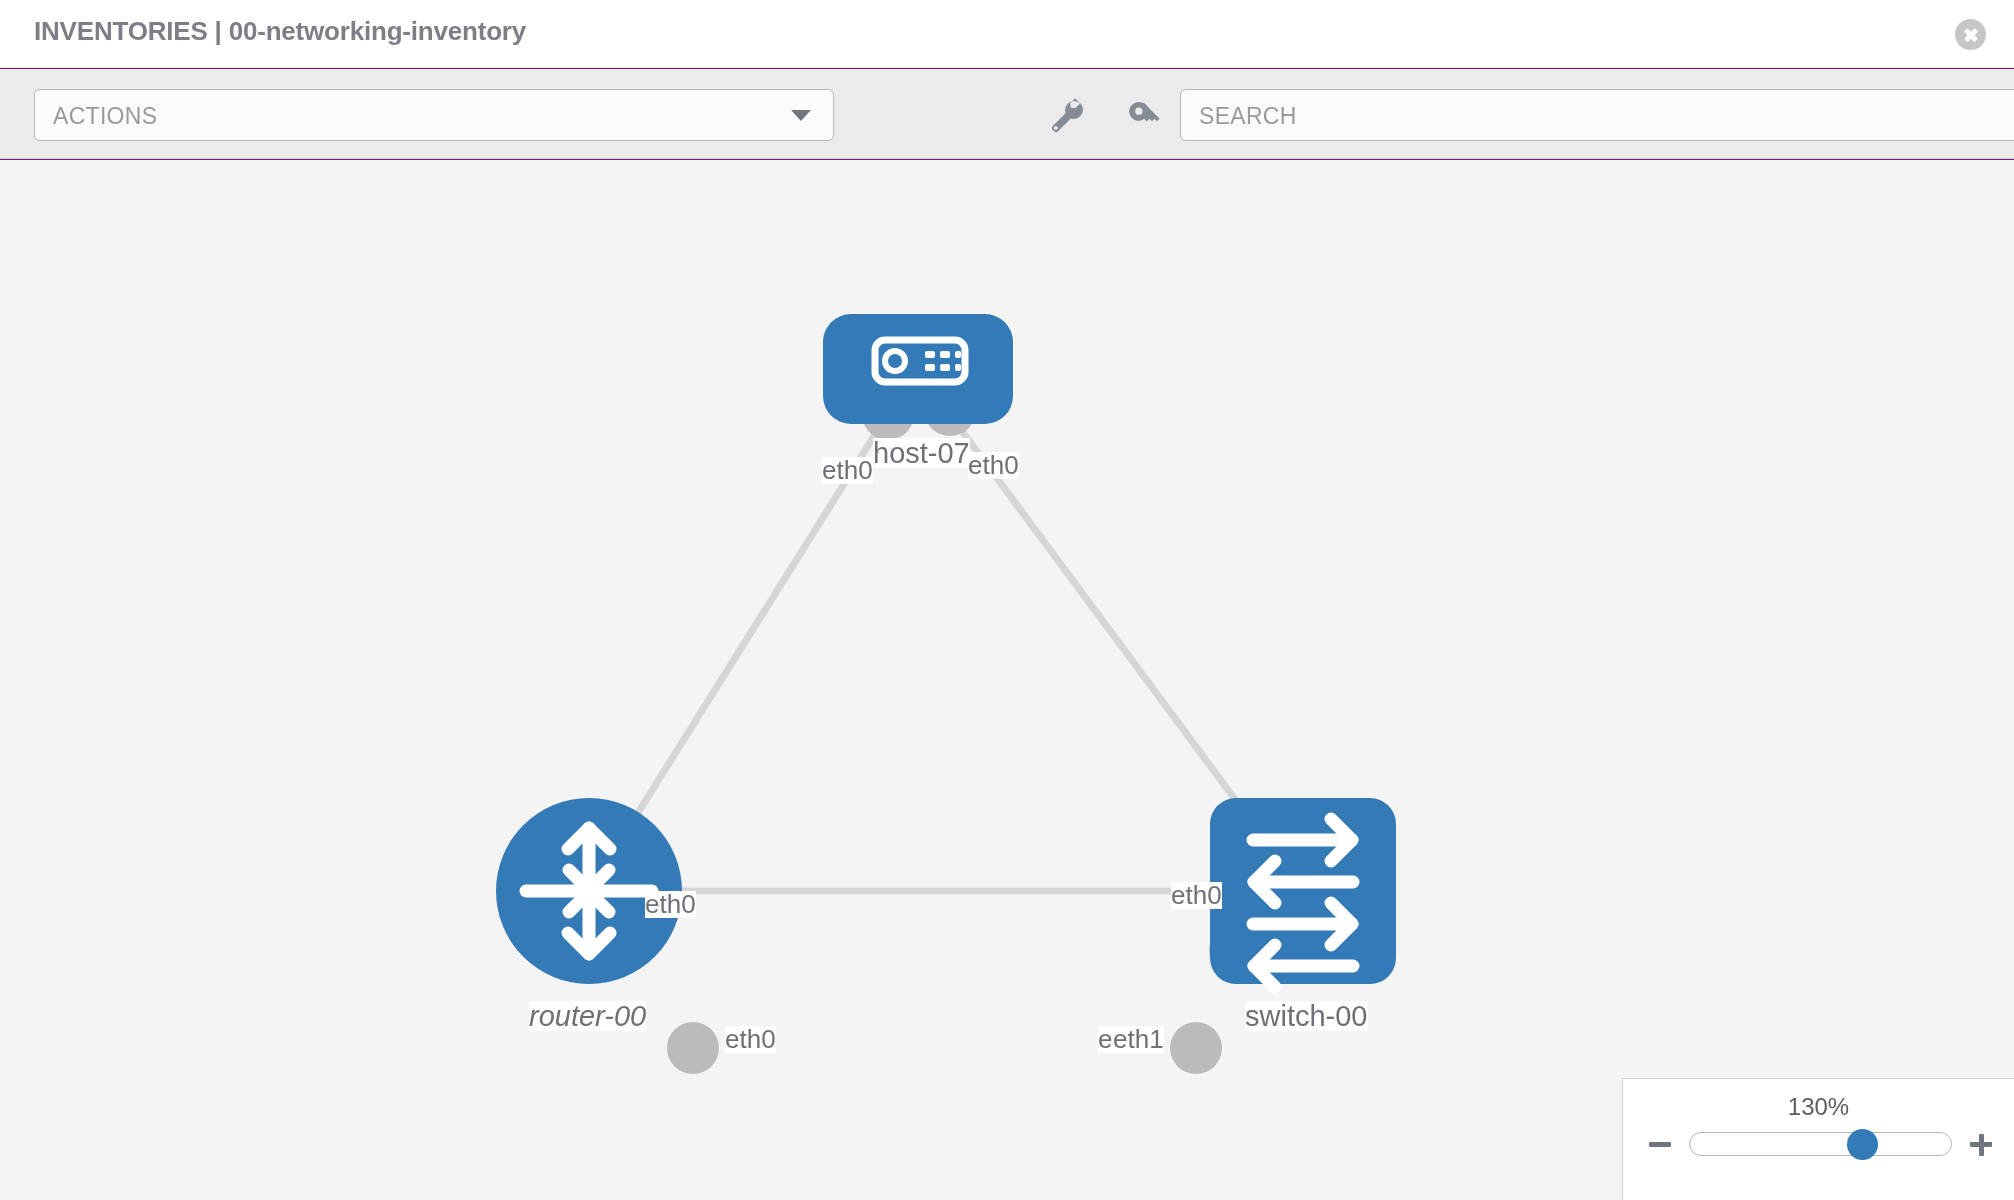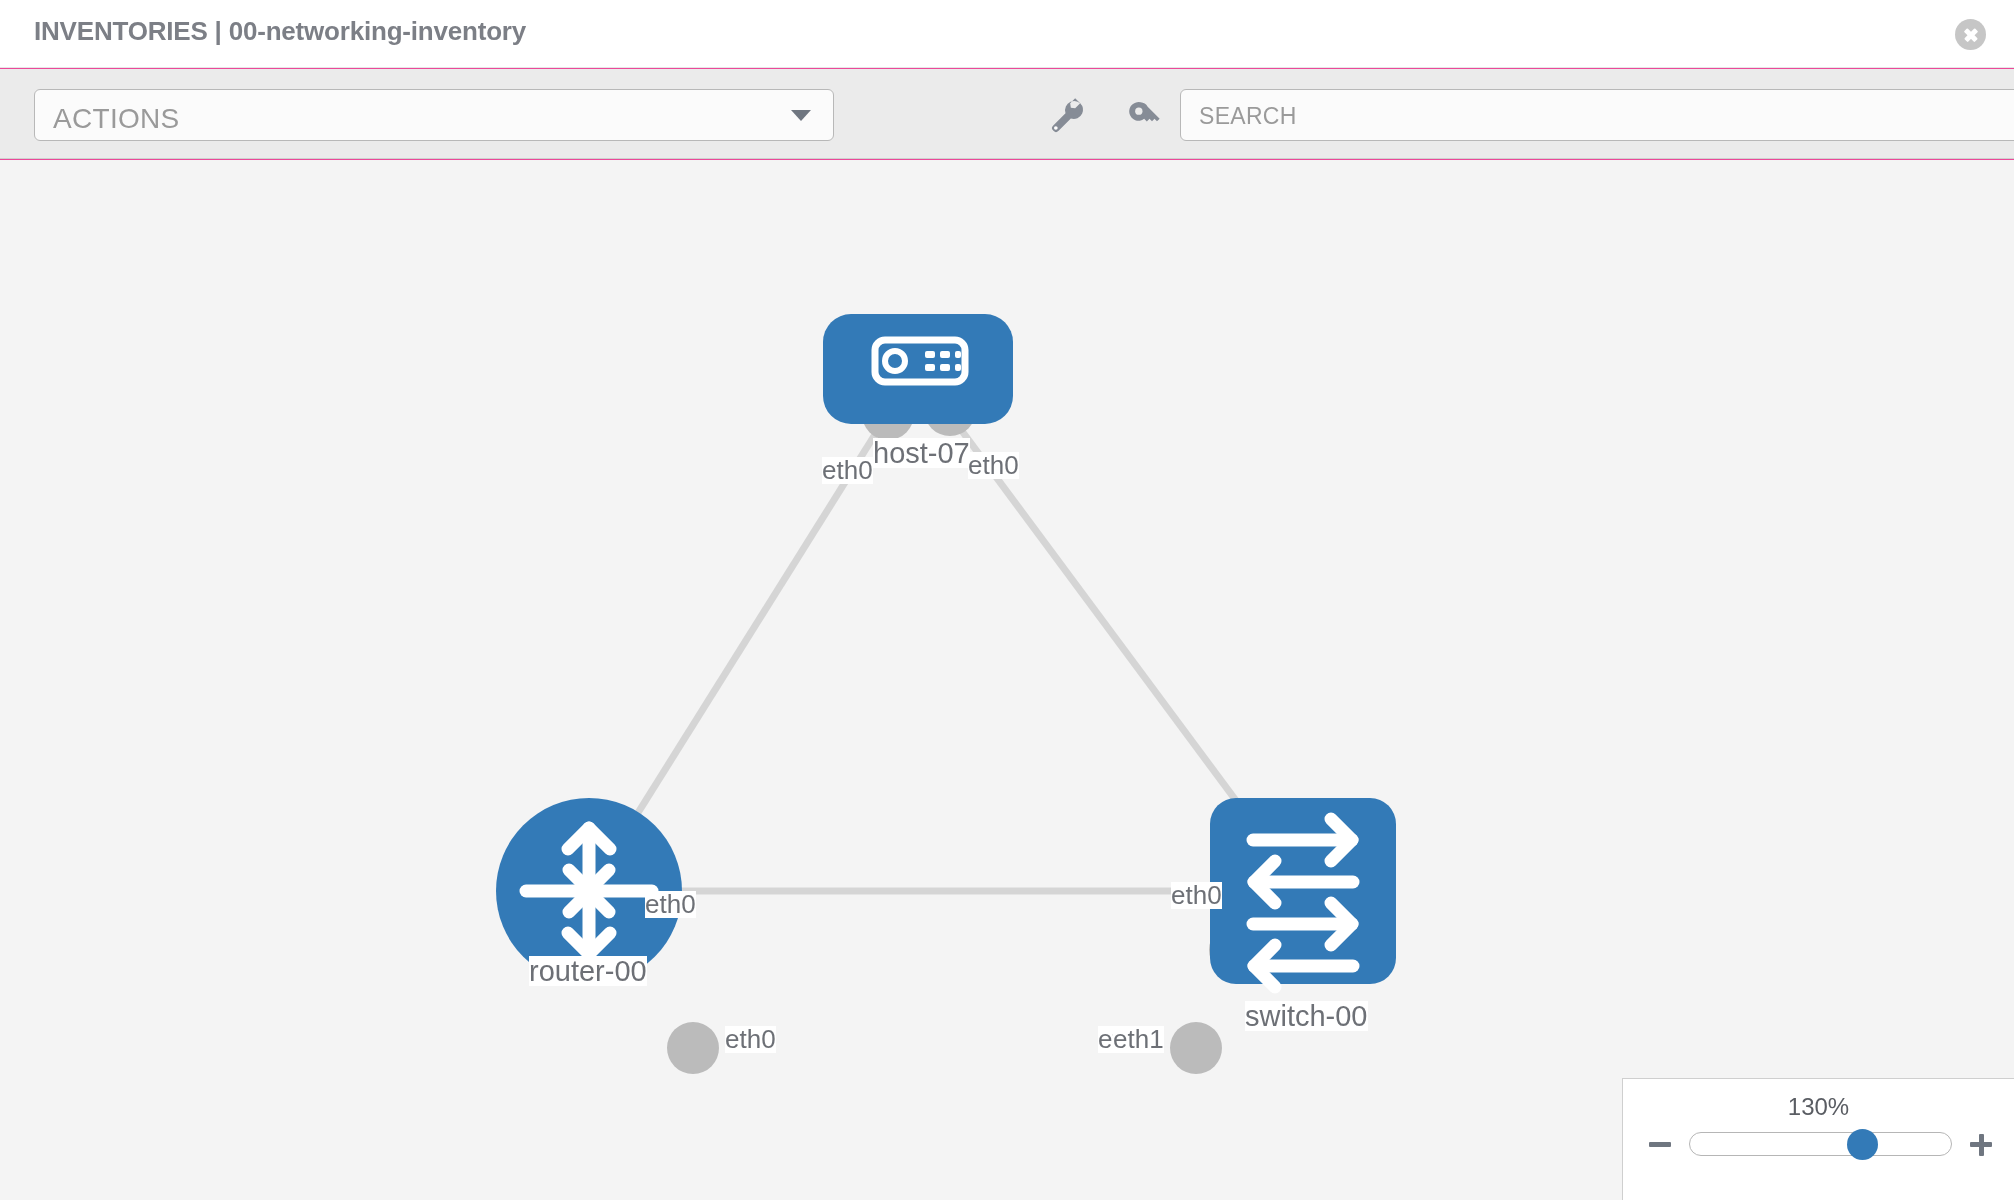--- a/index.html
+++ b/index.html
@@ -8,21 +8,21 @@
     width: 2014px; height: 1200px;
     overflow: hidden;
     background: #ffffff;
     font-family: "Liberation Sans", sans-serif;
   }
 
   #app {
     position: relative;
     width: 2014px;
     height: 1200px;
-    background: #ec4899;
+    background: #701a75;
   }
 
   
   .header {
     position: absolute;
     top: 0; left: 0;
     width: 2014px;
     height: 68px;
     background: #ffffff;
     border-bottom: 1px solid #e6e6e6;
@@ -73,21 +73,21 @@
     top: 20px;
     width: 800px;
     height: 52px;
     background: #fbfbfb;
     border: 1px solid #b8b8b8;
     border-radius: 6px;
   }
   .actions-select .sel-label {
     position: absolute;
     left: 18px; top: 13px;
-    font-size: 28px;
+    font-size: 23px;
     color: #9a9a9a;
     letter-spacing: 0.3px;
     font-stretch: condensed;
   }
   .caret {
     position: absolute;
     right: 22px; top: 50%;
     margin-top: -5px;
     width: 0; height: 0;
     border-left: 10px solid transparent;
@@ -322,21 +322,21 @@
           <line x1="1253" y1="764" x2="1352" y2="764"></line>
           <polyline points="1331,743 1352,764 1331,785"></polyline>
 
           <line x1="1353" y1="806" x2="1254" y2="806"></line>
           <polyline points="1275,785 1254,806 1275,827"></polyline>
         </g>
       </g>
     </svg>
 
     <div class="node-label" style="left:873px; top:278px;">host-07</div>
-    <div class="node-label" style="left:529px; top:796px;">router-00</div>
+    <div class="node-label" style="left:529px; top:841px;font-style:italic;">router-00</div>
     <div class="node-label" style="left:1245px; top:841px;">switch-00</div>
 
     <div class="link-label" style="left:822px; top:297px;">eth0</div>
     <div class="link-label" style="left:968px; top:292px;">eth0</div>
     <div class="link-label" style="left:645px; top:731px;">eth0</div>
     <div class="link-label" style="left:1171px; top:722px;">eth0</div>
     <div class="link-label" style="left:725px; top:866px;">eth0</div>
     <div class="link-label" style="left:1098px; top:866px;">eth</div>
     <div class="link-label" style="left:1113px; top:866px;">eth1</div>
 

